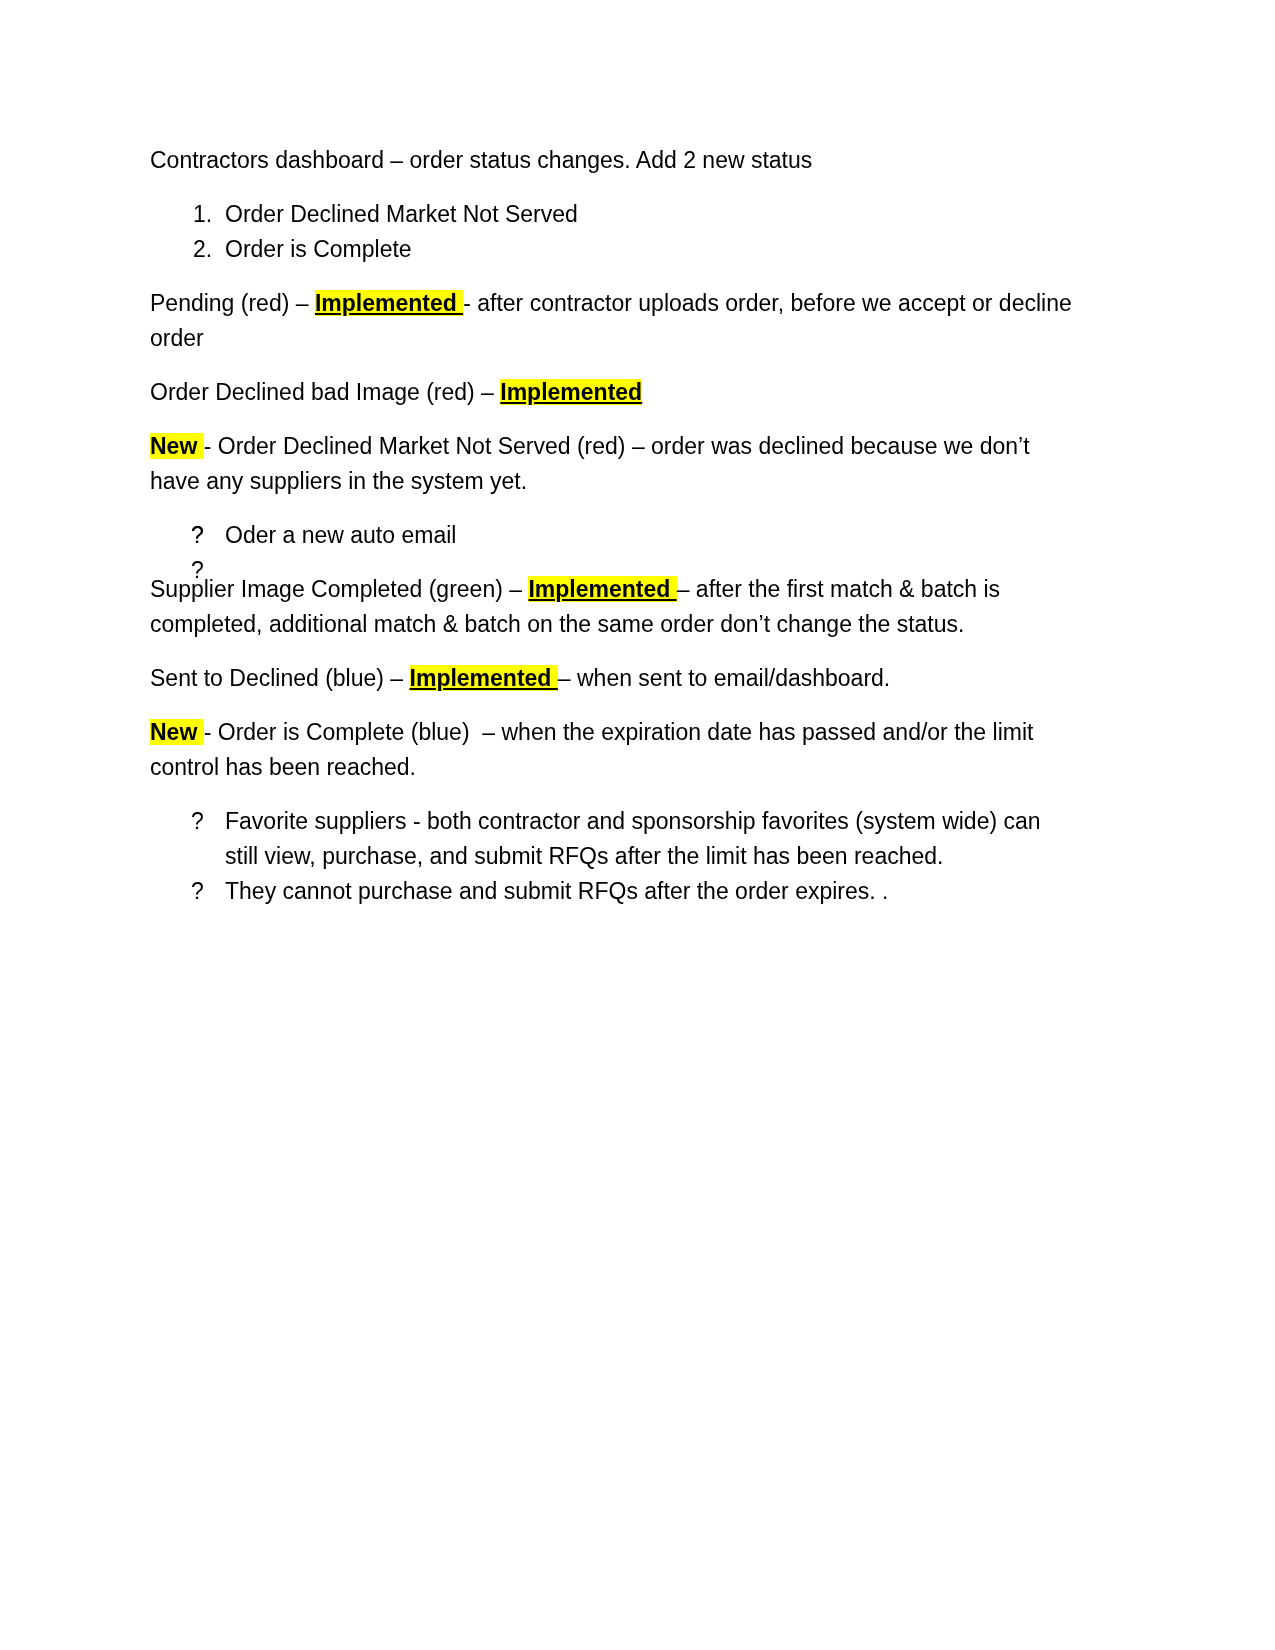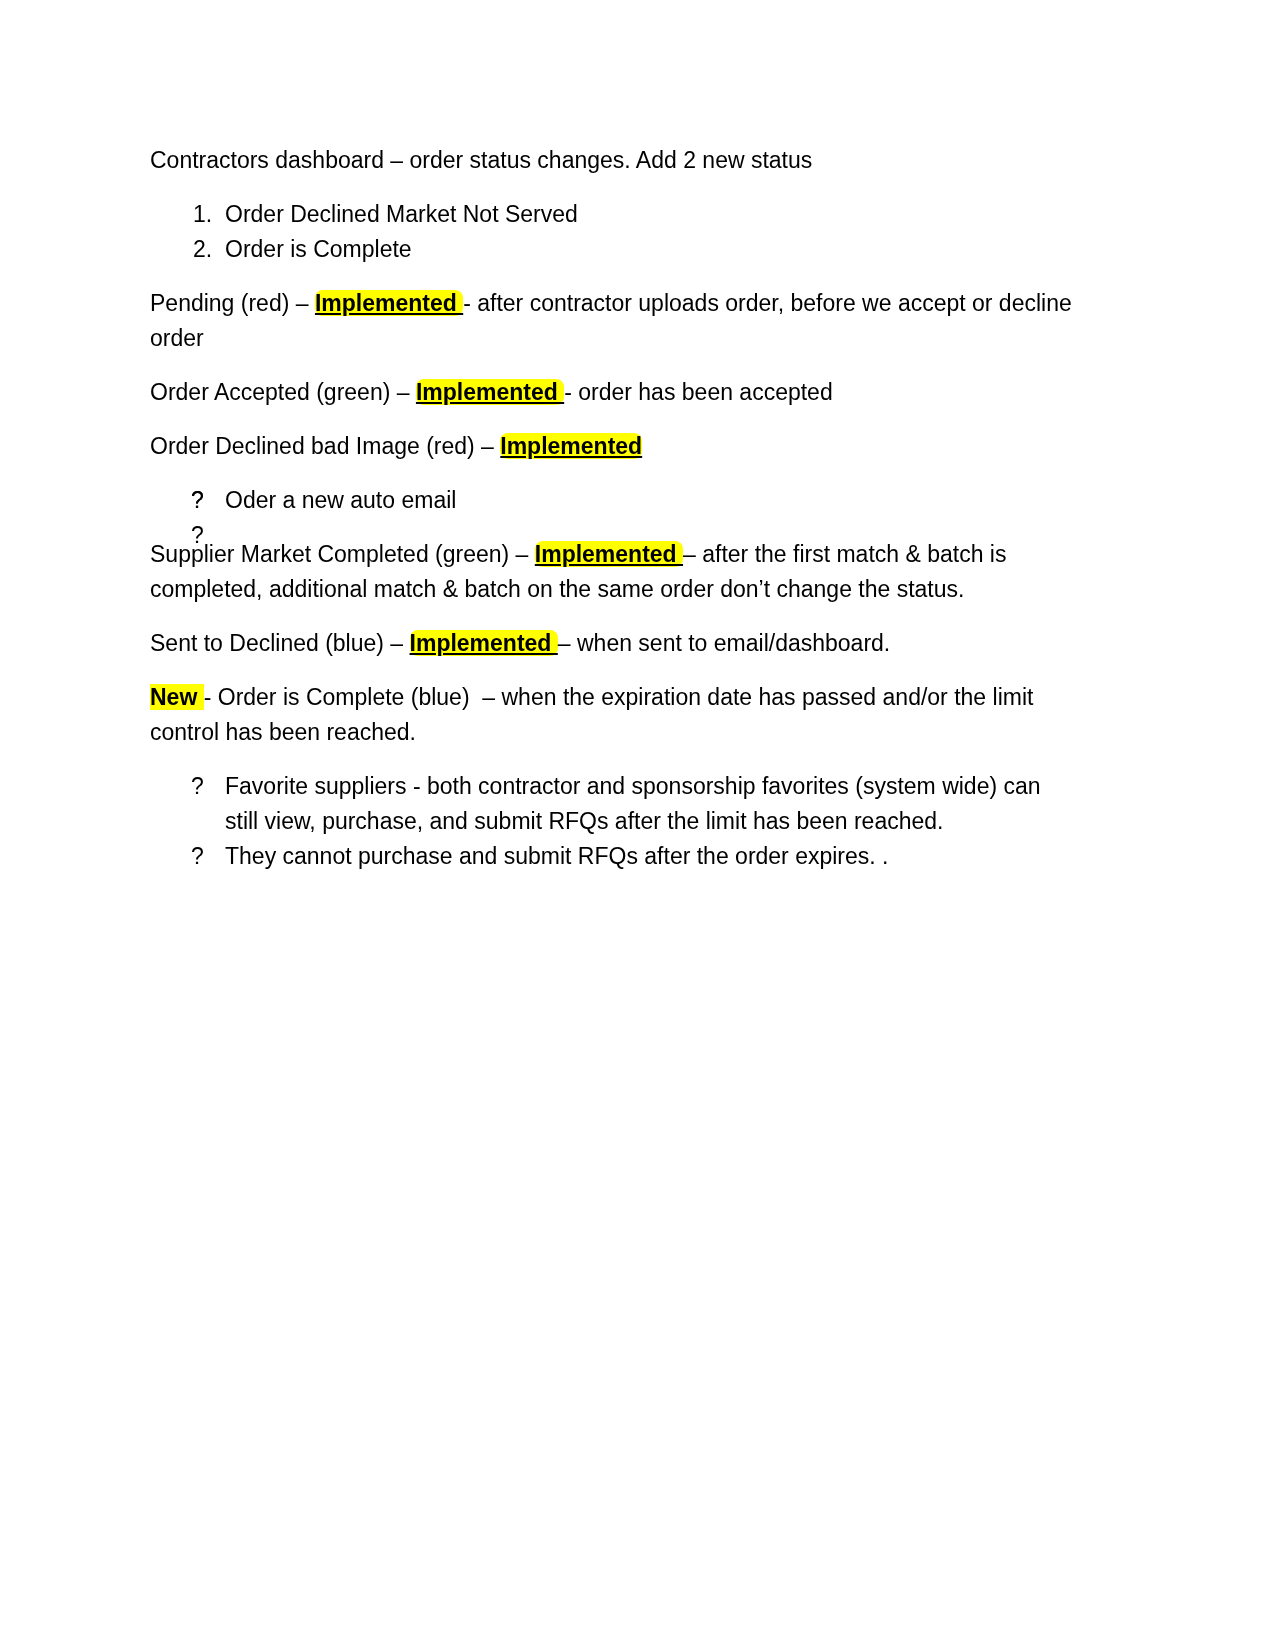--- a/index.html
+++ b/index.html
@@ -28,21 +28,20 @@
   .para {
     margin: 0 0 19px 0;
   }
   mark.hl {
     background: var(--hl);
     color: inherit;
     font-weight: bold;
   }
   mark.hl.u {
     text-decoration: underline;
-    border-radius: 8px;
   }
   ol.doc-list, ul.doc-list {
     list-style: none;
     margin: 0 0 19px 0;
     padding: 0;
   }
   .doc-list li {
     position: relative;
     padding-left: 75px;
     margin: 0;
@@ -63,32 +62,32 @@
 
   <p class="para">Contractors dashboard – order status changes. Add 2 new status</p>
 
   <ol class="doc-list">
     <li><span class="marker">1.</span><span>Order Declined Market Not Served</span></li>
     <li><span class="marker">2.</span><span>Order is Complete</span></li>
   </ol>
 
   <p class="para"><span>Pending (red) – </span><mark class="hl u">Implemented </mark><span>- after contractor uploads order, before we accept or decline order</span></p>
 
-  <p class="para"><span>Order Accepted (green) – </span><mark class="hl u">Implemented </mark><span>- order has been accepted</span></p>
 
   <p class="para"><span>Order Declined bad Image (red) – </span><mark class="hl u">Implemented</mark><span></span></p>
 
+  <p class="para"><mark class="hl">New </mark><span>- Order Declined Market Not Served (red) – order was declined because we don’t have any suppliers in the system yet.</span></p>
 
   <ul class="doc-list">
     <li><span class="marker">?</span></li>
     <li><span class="marker">?</span><span>Oder a new auto email</span></li>
     <li><span class="marker">?</span></li>
   </ul>
 
-  <p class="para"><span>Supplier Market Completed (green) – </span><mark class="hl u">Implemented </mark><span>– after the first match &amp; batch is completed, additional match &amp; batch on the same order don’t change the status.</span></p>
+  <p class="para"><span>Supplier Image Completed (green) – </span><mark class="hl u">Implemented </mark><span>– after the first match &amp; batch is completed, additional match &amp; batch on the same order don’t change the status.</span></p>
 
   <p class="para"><span>Sent to Declined (blue) – </span><mark class="hl u">Implemented </mark><span>– when sent to email/dashboard.</span></p>
 
   <p class="para"><mark class="hl">New </mark><span>- Order is Complete (blue)&nbsp; – when the expiration date has passed and/or the limit control has been reached.</span></p>
 
   <ul class="doc-list">
     <li><span class="marker">?</span><span>Favorite suppliers - both contractor and sponsorship favorites (system wide) can still view, purchase, and submit RFQs after the limit has been reached.</span></li>
     <li><span class="marker">?</span><span>They cannot purchase and submit RFQs after the order expires. .</span></li>
   </ul>
 

